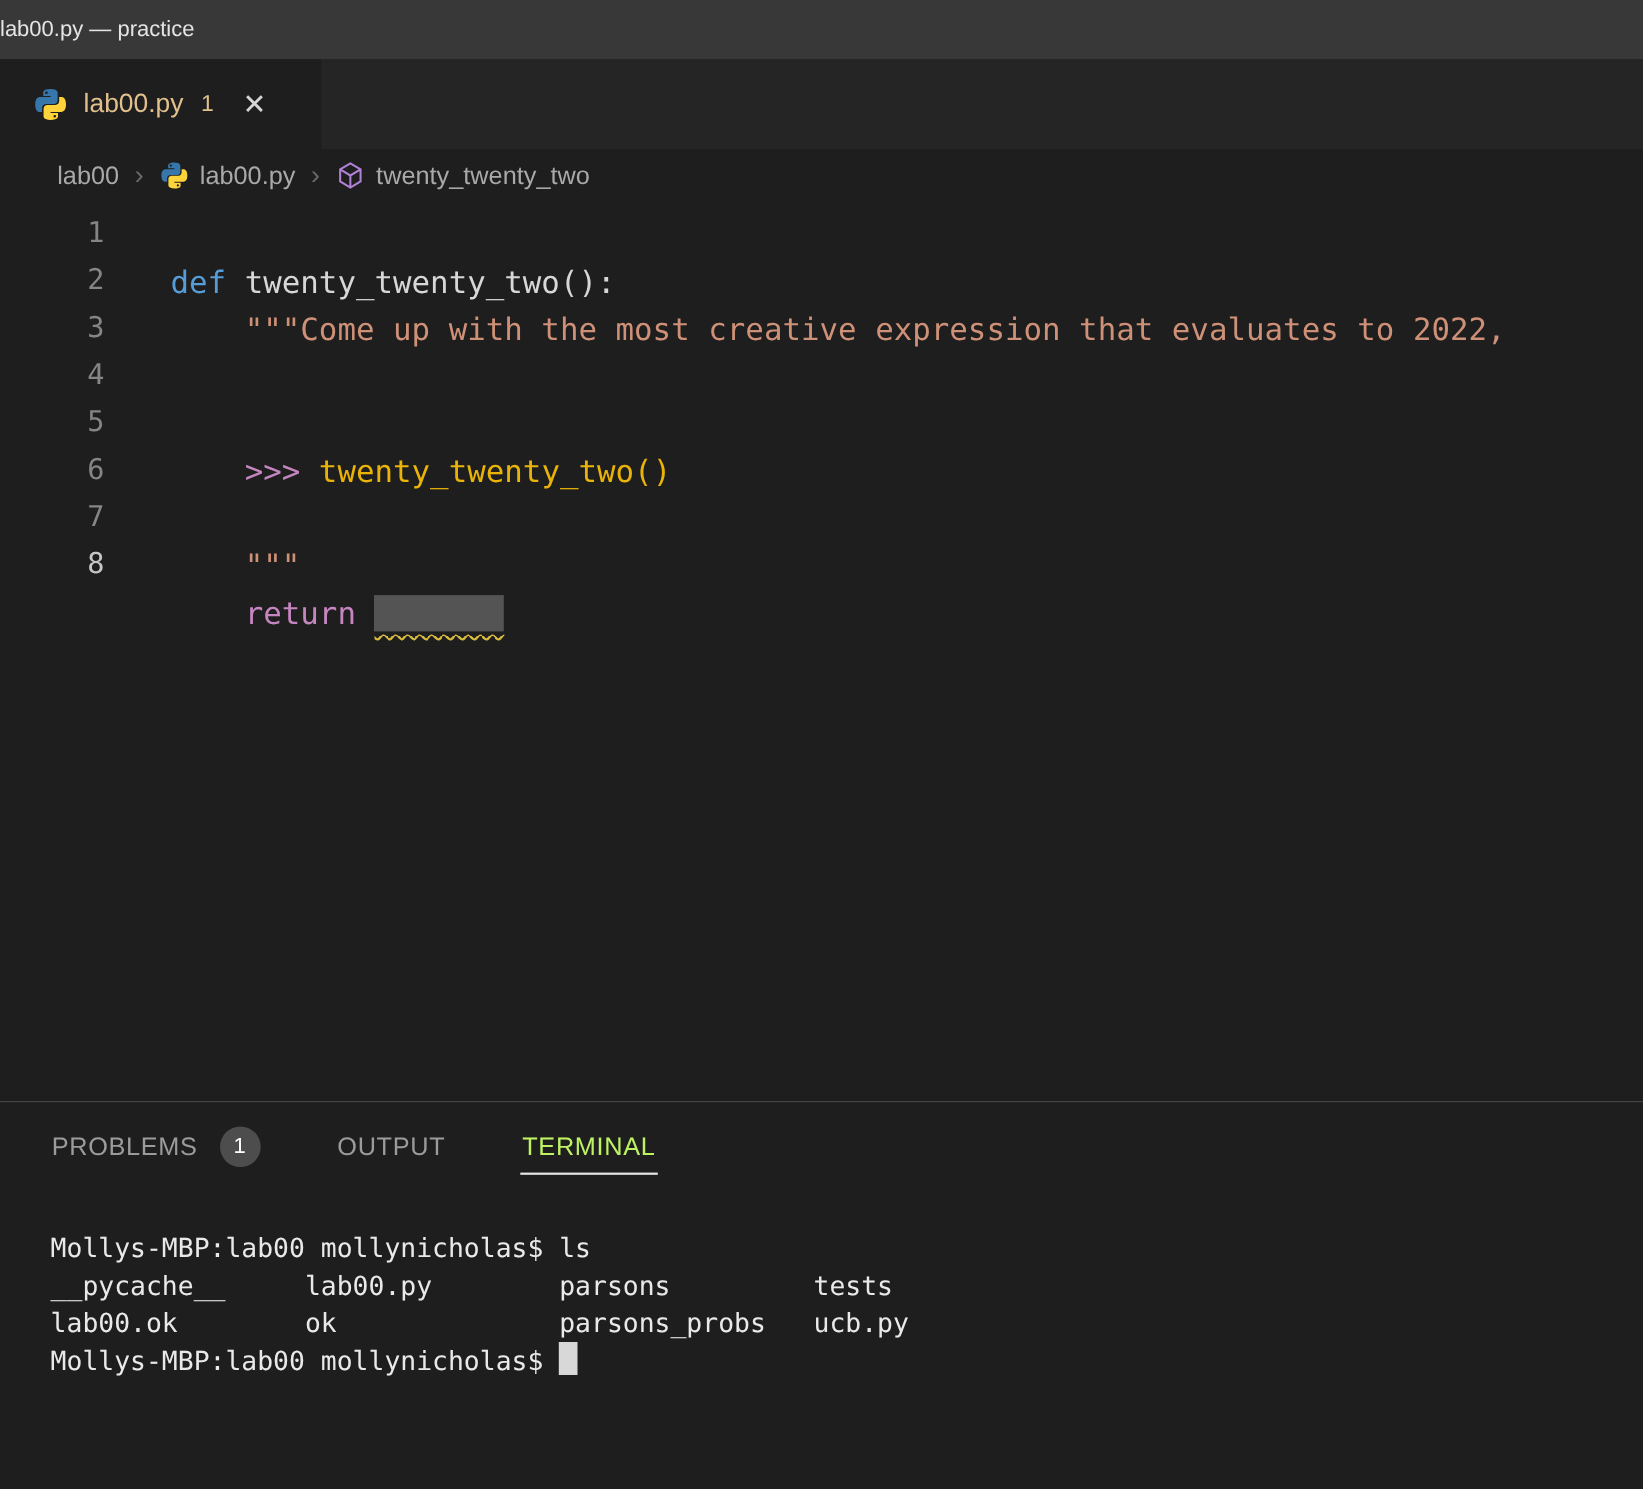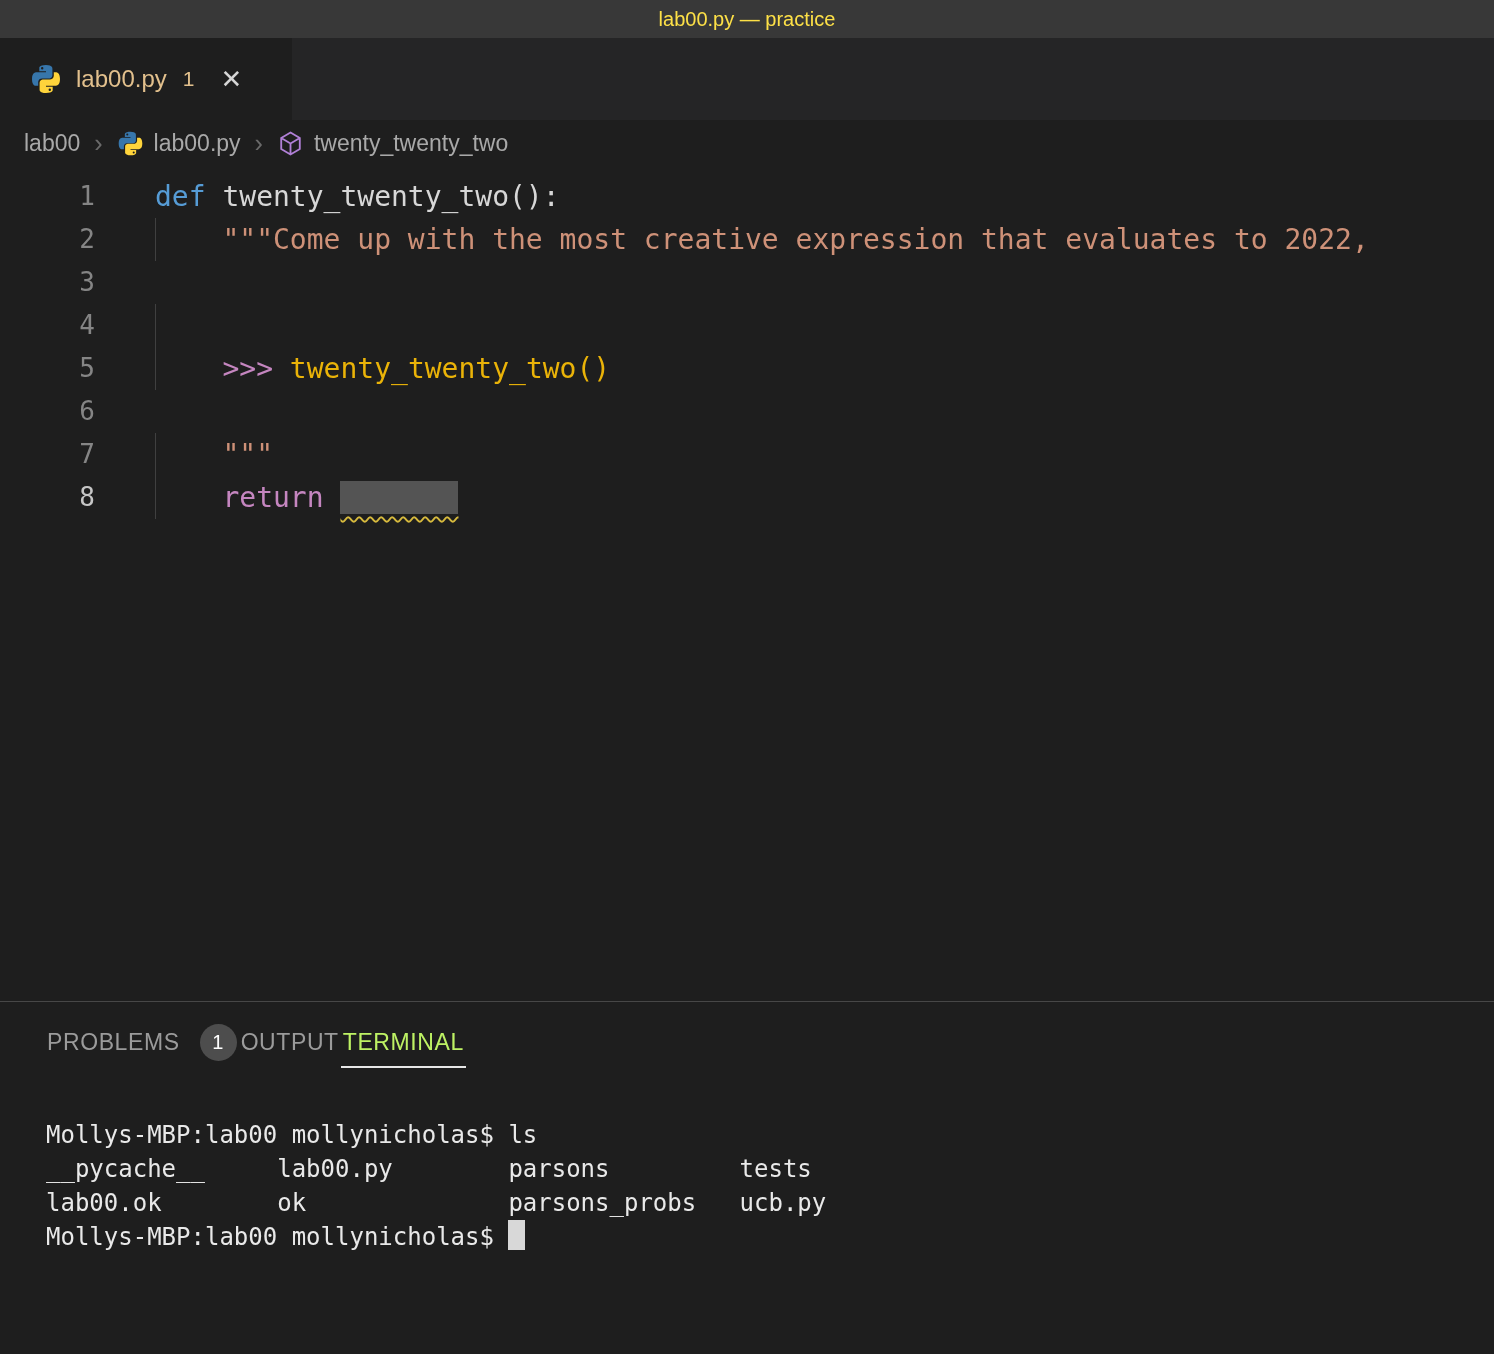--- a/index.html
+++ b/index.html
@@ -7,44 +7,44 @@
   body {
     background:#1e1e1e;
     font-family:"Liberation Sans", sans-serif;
     overflow:hidden;
     display:flex;
     flex-direction:column;
   }
 
   
   .titlebar {
-    height:38px; flex:none;
+    height:54px; flex:none;
     background:#383838;
-    display:flex; align-items:center; justify-content:center;
-    color:#fde047; font-size:20px;
+    display:flex; align-items:center; justify-content:flex-start;
+    color:#e5e5e5; font-size:20px;
   }
 
   
   .tabbar { height:82px; flex:none; background:#252526; display:flex; }
   .tab {
     width:292px; background:#1e1e1e;
     display:flex; align-items:center;
     padding:0 20px 0 30px; gap:14px;
     cursor:pointer;
   }
   .pyicon { width:32px; height:32px; flex:none; }
   .tab-fname { color:#e2c08d; font-size:24px; }
   .tab-badge { color:#e2c08d; font-size:21px; margin-left:2px; }
   .tab-close { color:#d6d6d6; font-size:26px; margin-left:12px; line-height:1; }
 
   
   .breadcrumb {
     height:46px; flex:none;
     display:flex; align-items:center;
-    padding-left:24px; gap:12px;
+    padding-left:52px; gap:12px;
     color:#a9a9a9; font-size:23px;
     background:#1e1e1e;
   }
   .crumb { display:flex; align-items:center; gap:10px; cursor:pointer; }
   .crumb-sep { color:#6a6a6a; font-size:25px; padding:0 2px; }
   .crumb .pyicon { width:27px; height:27px; }
   .cubeicon { width:27px; height:27px; }
 
   
   .editor { flex:1; overflow:hidden; padding-top:9px; }
@@ -52,41 +52,41 @@
     display:flex; height:43px; line-height:43px;
     font-family:"DejaVu Sans Mono","Liberation Mono",monospace;
     font-size:28px; white-space:pre;
   }
   .ln {
     width:95px; flex:none; text-align:right;
     color:#858585; font-size:26px;
     user-select:none;
   }
   .line.active .ln { color:#c6c6c6; }
-  .code { padding-left:60px; position:relative; }
+  .code { padding-left:60px; position:relative;margin-top:44px; }
   .code.guide::before {
     content:""; position:absolute; left:60px; top:0; bottom:0;
     width:1px; background:#404040;
   }
   .sel-squiggle {
     background:#545454;
     text-decoration-line:underline;
     text-decoration-style:wavy;
     text-decoration-color:#d7ba3d;
     text-decoration-thickness:2px;
     text-underline-offset:9px;
     text-decoration-skip-ink:none;
   }
 
   
   .panel { height:353px; flex:none; border-top:1px solid #474747; display:flex; flex-direction:column; }
   .panel-tabs {
     height:80px; flex:none;
     display:flex; align-items:center;
-    padding-left:45px; 
+    padding-left:45px; gap:66px;
   }
   .ptab {
     position:relative;
     display:flex; align-items:center;
     color:#9b9b9b; font-size:23px; letter-spacing:0.6px;
     padding:18px 2px; cursor:pointer;
   }
   .ptab.active { color:#bef264; }
   .ptab.active::after {
     content:""; position:absolute; left:0; right:0; bottom:6px;

